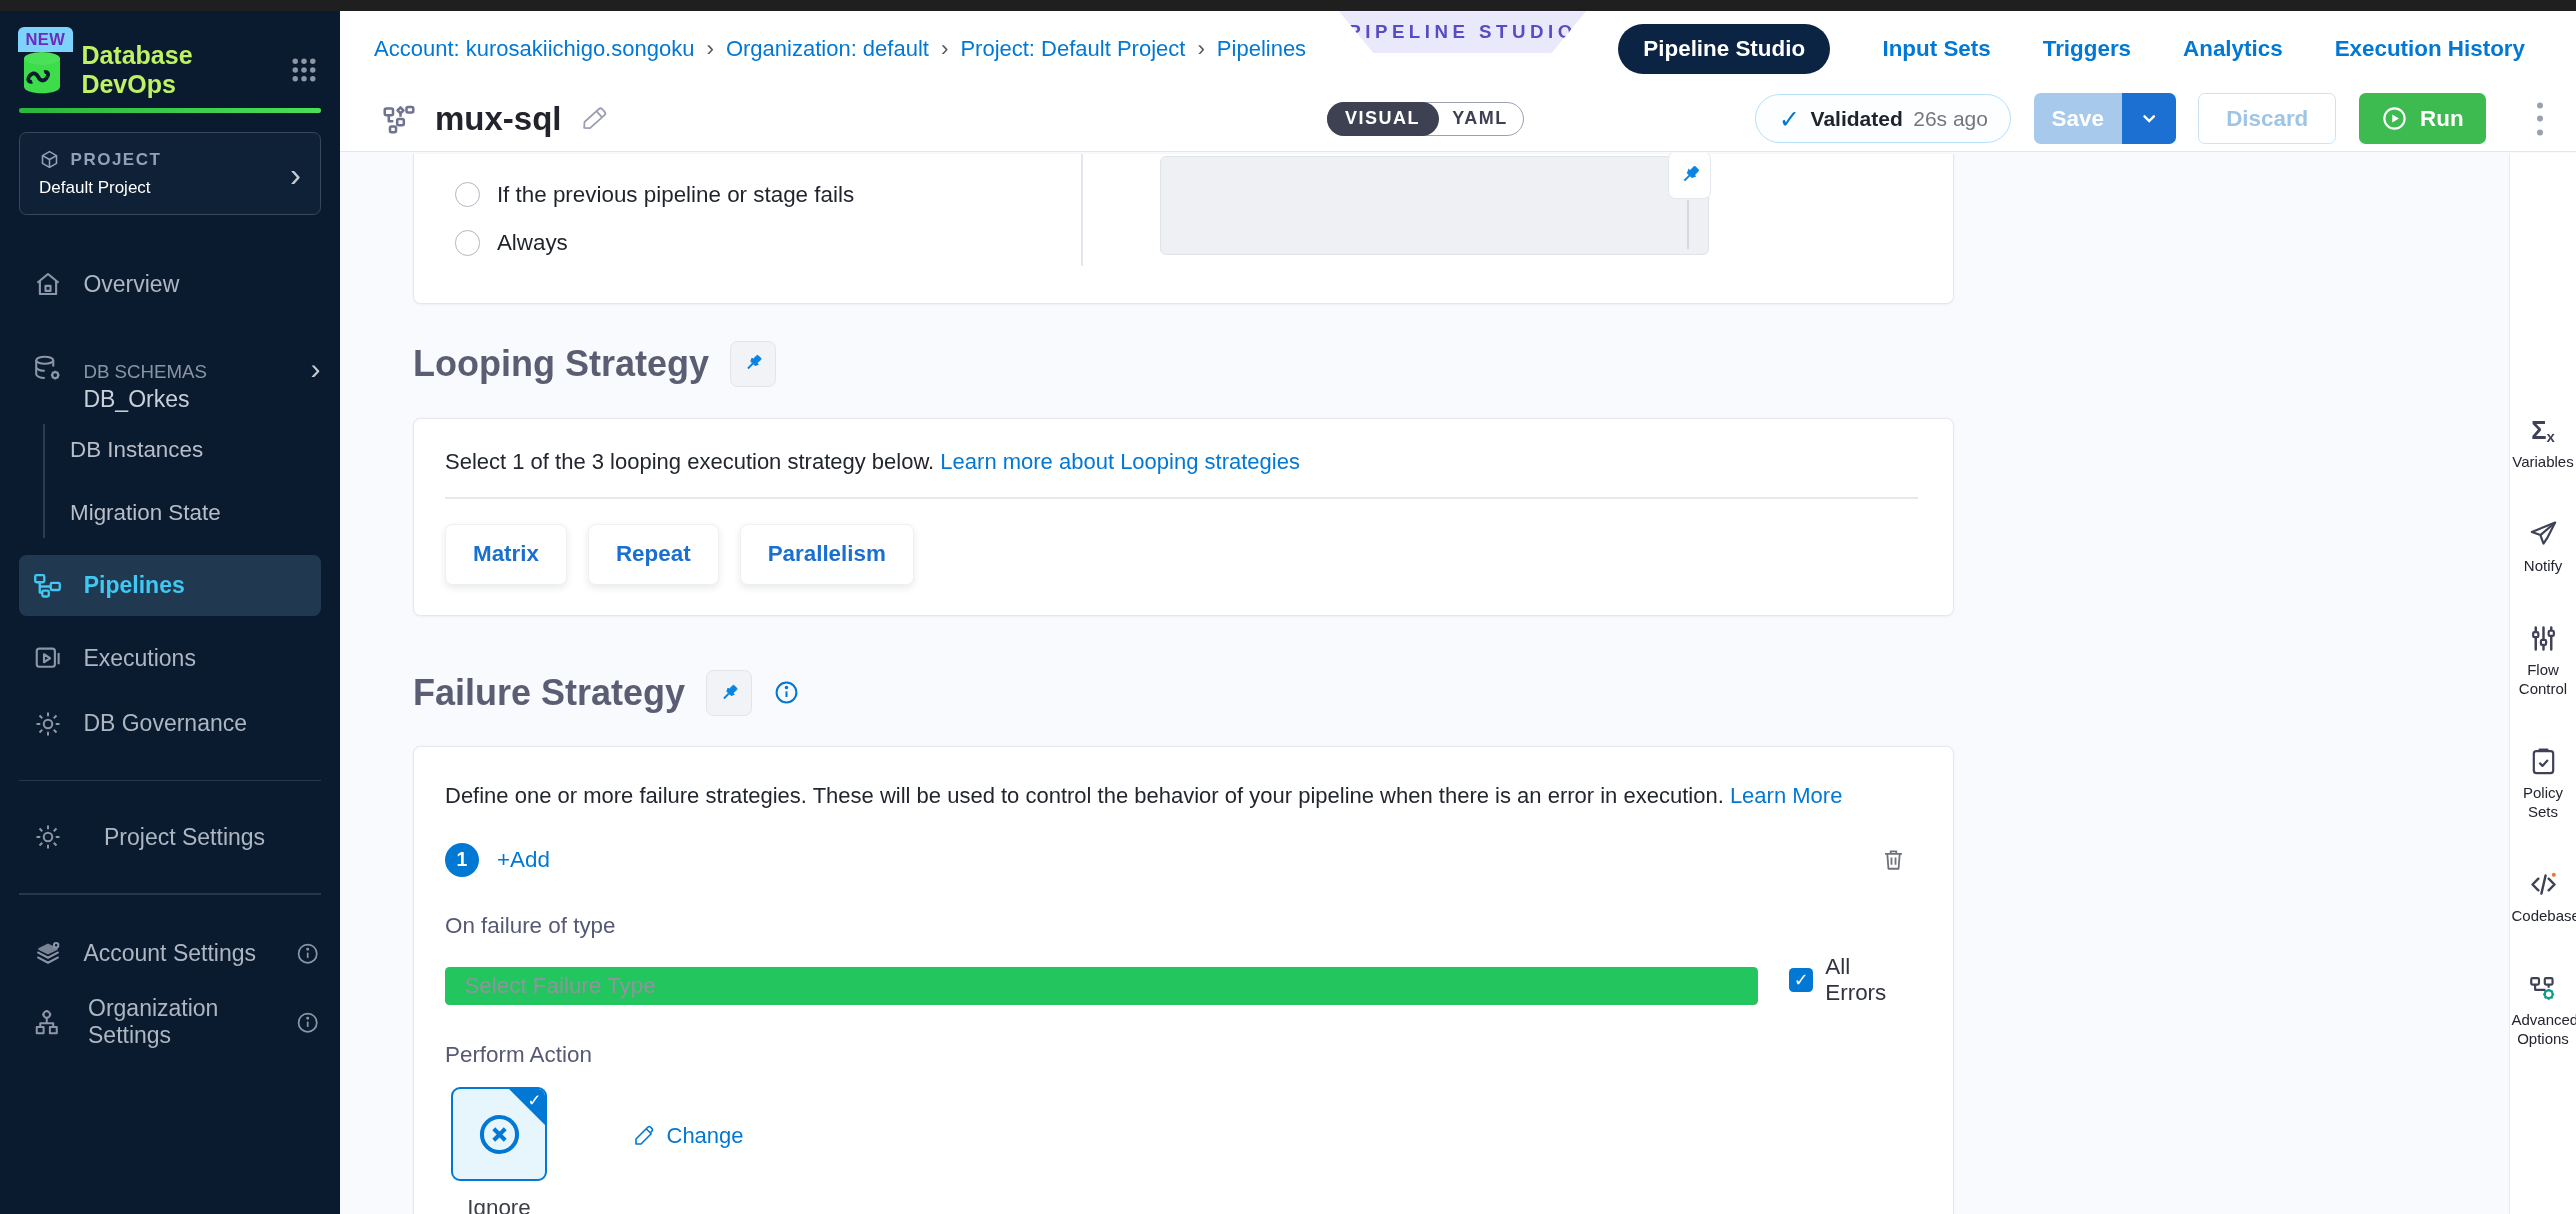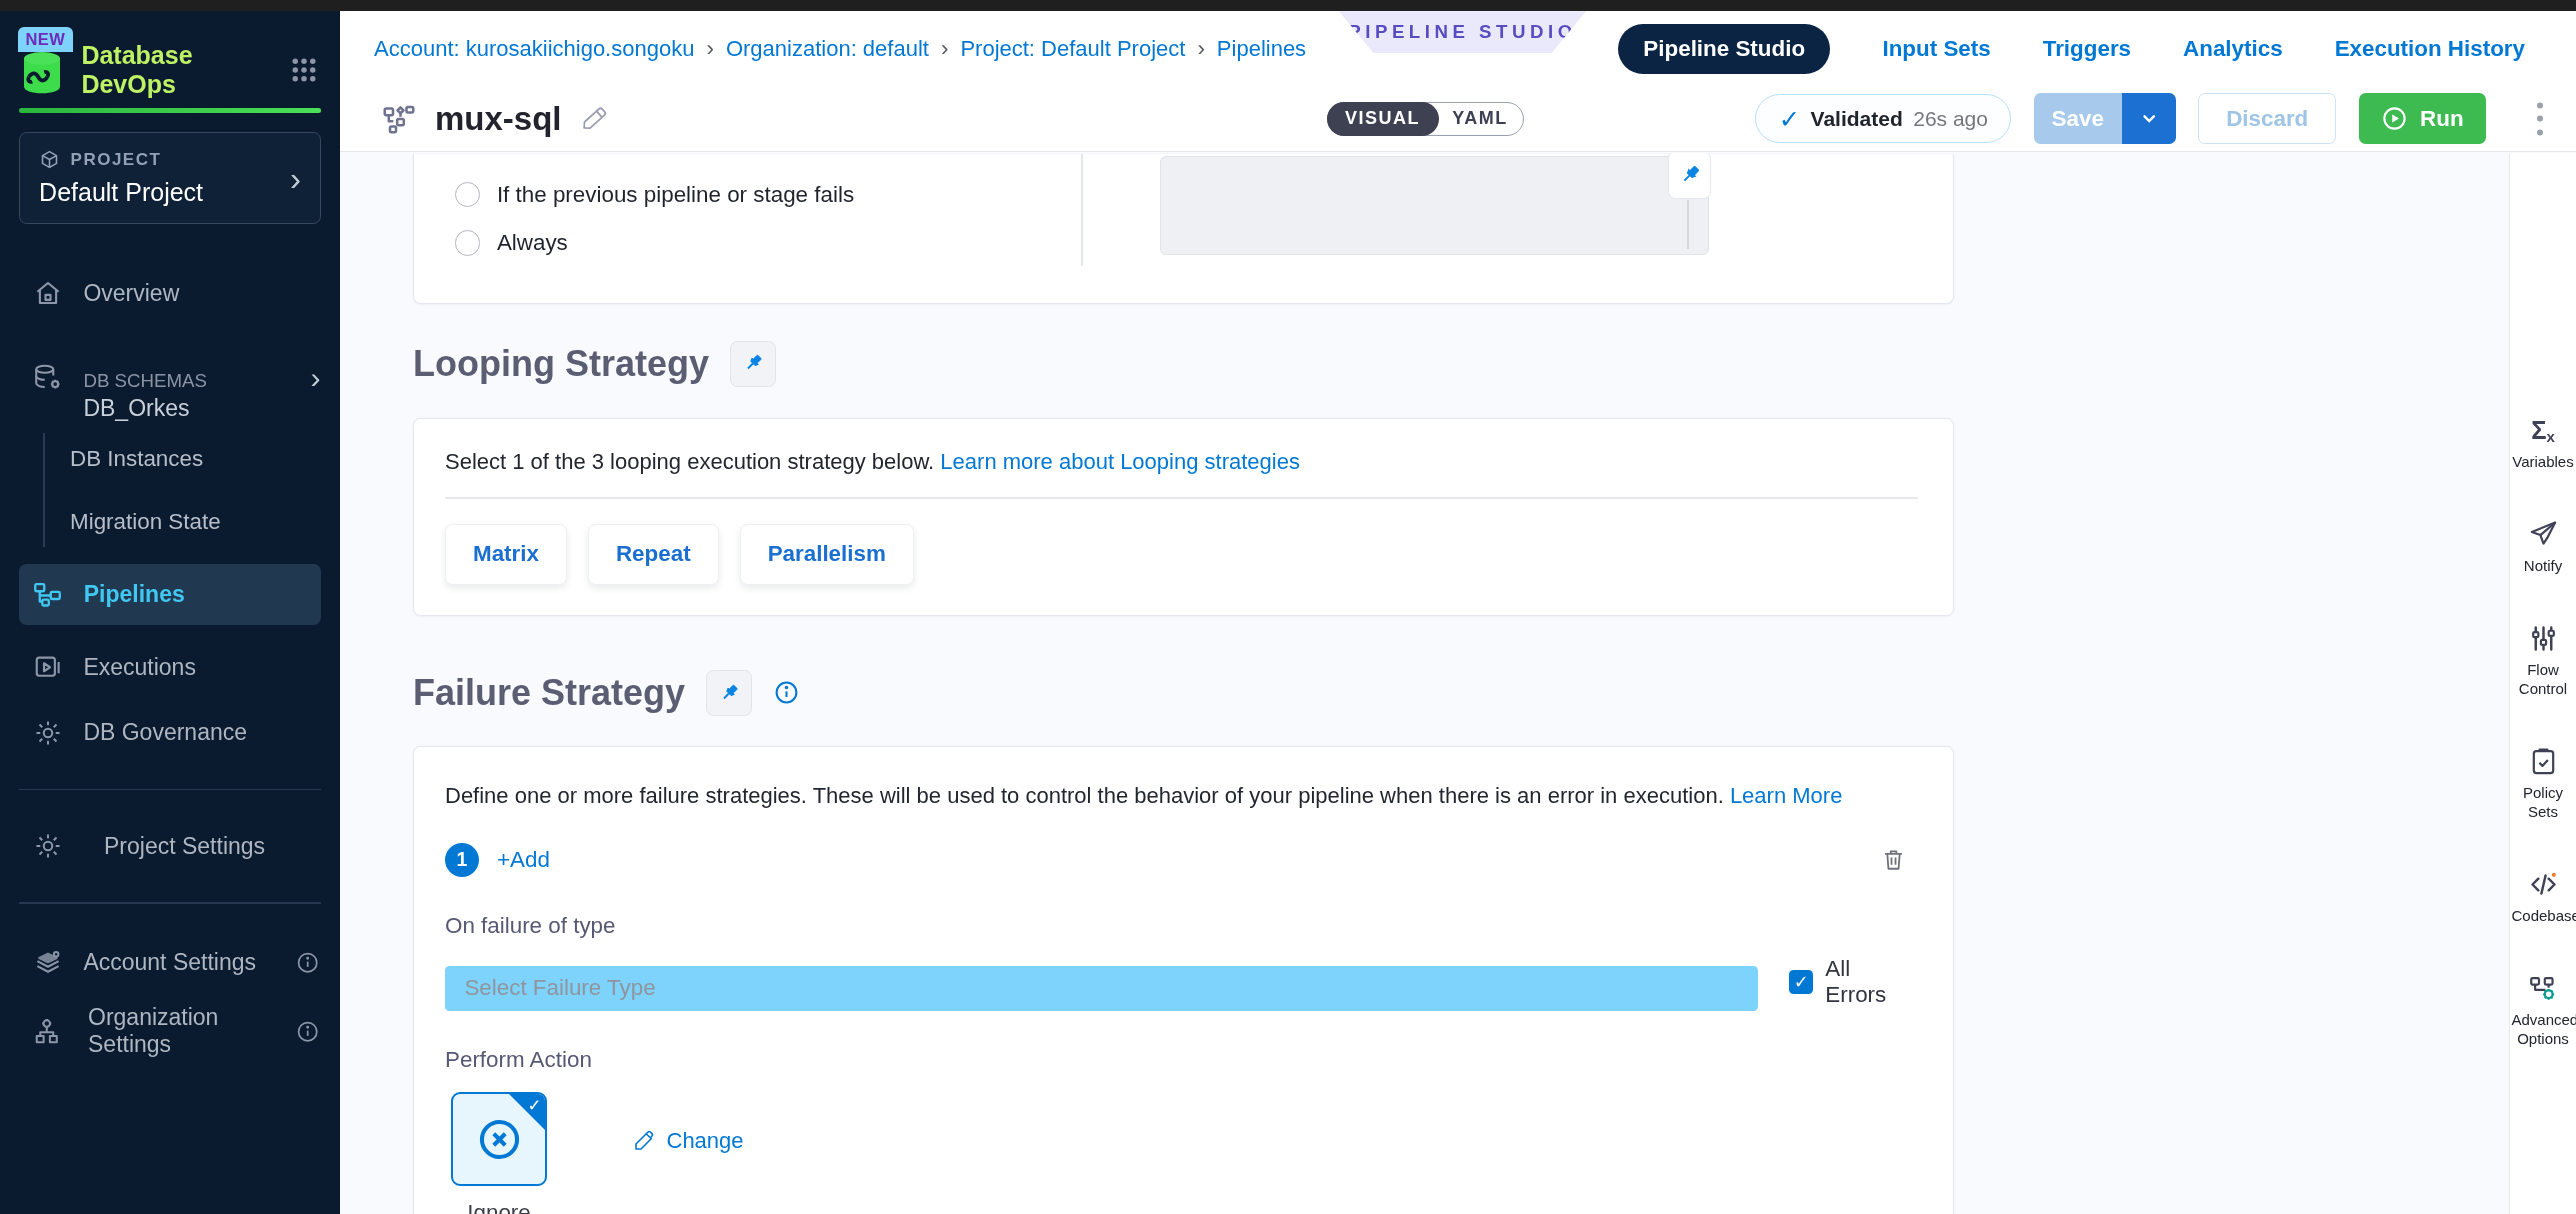--- a/index.html
+++ b/index.html
@@ -14,21 +14,21 @@
   .sidebar { position:absolute; top:11.2px; left:0; width:340px; height:1203px; background:#0b1b2f; color:#b3bac6; overflow:hidden; }
   .logo-row { display:flex; align-items:center; padding:7.5px 21px 0 18px; position:relative; }
   .logo-wrap { position:relative; width:48px; height:72px; }
   .new-badge { position:absolute; top:4.5px; left:0; background:#7dd3fc; color:#6d2bbd; font-size:16.5px; font-weight:700; padding:3px 7.5px; border-radius:6px 6px 0 0; letter-spacing:0.4px; }
   .db-logo { position:absolute; top:27px; left:0; }
   .product-name { color:#bef264; font-size:25px; font-weight:700; margin-left:16.5px; margin-top:22.4px; }
   .grid-icon { margin-left:auto; margin-top:22.4px; }
   .green-line { height:4.5px; margin:9px 18.7px 0 18.7px; border-radius:2.2px; background:linear-gradient(90deg,#2bb63c,#4ae058); }
   .project-card { margin:19.4px 18.7px 0 18.7px; border:1.5px solid #36485e; background:#0e2137; border-radius:7.5px; padding:16.5px 19.4px; position:relative; }
   .project-label-row { display:flex; align-items:center; gap:10.5px; color:#93a1b5; font-size:17px; font-weight:700; letter-spacing:1.5px; }
-  .project-name { color:#ffffff; font-size:25px; margin-top:7.5px; font-weight:500; }
+  .project-name { color:#ffffff; font-size:17px; margin-top:7.5px; font-weight:500; }
   .project-chevron { position:absolute; right:19.4px; top:50%; transform:translateY(-50%); color:#c2cad6; font-size:33px; line-height:1; }
   .nav-item { display:flex; align-items:center; gap:19.4px; padding:0 19.4px 0 31px; height:52px; font-size:23px; color:#aeb6c2; cursor:pointer; }
   .nav-item .ico { width:33px; display:flex; justify-content:center; color:#8d96a8; flex:none; }
   .nav-overview { margin-top:43px; }
   .nav-schemas { margin-top:22.4px; height:72px; }
   .schema-text .small { font-size:18.7px; color:#8b94a6;margin-top:36px; }
   .schema-text .big { font-size:23px; color:#c9d0da; margin-top:3px; }
   .nav-schemas .chev { margin-left:auto; color:#c2cad6; font-size:30px; }
   .indent-group { position:relative; margin-top:13.5px; padding-left:70px; }
   .indent-group::before { content:""; position:absolute; left:43px; top:6px; bottom:6px; width:1.5px; background:#2b3c52; }
@@ -117,21 +117,21 @@
   .fail-head { margin-top:54px; }
   .card-fail { margin-top:30px; padding:36px 36px 60px 31px; position:relative; }
   .fail-desc { font-size:22px; color:#22262e; }
   .fail-desc a { color:#0278d5; text-decoration:none; cursor:pointer; }
   .step-row { display:flex; align-items:center; margin-top:34px; }
   .step-num { width:34px; height:34px; border-radius:50%; background:#0278d5; color:#fff; font-size:19.4px; font-weight:700; display:flex; align-items:center; justify-content:center; cursor:pointer; }
   .add-link { color:#0278d5; font-size:22.4px; margin-left:18px; cursor:pointer; }
   .trash-btn { margin-left:auto; margin-right:10.5px; color:#6f727b; cursor:pointer; display:flex; }
   .field-label { margin-top:36px; font-size:22.4px; color:#565874; }
   .select-row { display:flex; align-items:center; margin-top:15px; }
-  .failure-select { width:1318px; height:45px; background:#7dd3fc; border:none; border-radius:4.5px; font-size:22.4px; padding:0 19.4px; color:#565a64; font-family:"Liberation Sans","DejaVu Sans",sans-serif;margin-top:12px; }
+  .failure-select { width:1318px; height:38px; background:#22c55e; border:none; border-radius:4.5px; font-size:22.4px; padding:0 19.4px; color:#565a64; font-family:"Liberation Sans","DejaVu Sans",sans-serif;margin-top:12px; }
   .failure-select::placeholder { color:#90949d; }
   .allerr { display:flex; align-items:center; gap:12px; margin-left:31px; cursor:pointer; }
   .cbx { width:24px; height:24px; background:#0278d5; border-radius:4.5px; color:#fff; font-size:18px; font-weight:700; display:flex; align-items:center; justify-content:center; }
   .allerr-lbl { font-size:22.4px; color:#31343e; }
   .perform-label { margin-top:36px; font-size:22.4px; color:#565874; }
   .action-area { position:relative; margin-top:19.4px; height:172px; }
   .action-card { position:absolute; left:6px; top:0; width:96px; height:94px; background:#e7f5fd; border:2.2px solid #0278d5; border-radius:9px; display:flex; align-items:center; justify-content:center; color:#0278d5; overflow:hidden; cursor:pointer; }
   .action-corner { position:absolute; top:0; right:0; width:0; height:0; border-top:36px solid #0278d5; border-left:36px solid transparent; }
   .action-corner-check { position:absolute; top:1.5px; right:3.7px; color:#fff; font-size:16.5px; font-weight:700; }
   .action-caption { position:absolute; left:6px; top:106px; width:96px; text-align:center; font-size:22.4px; color:#3c3f49; line-height:1.3; }

